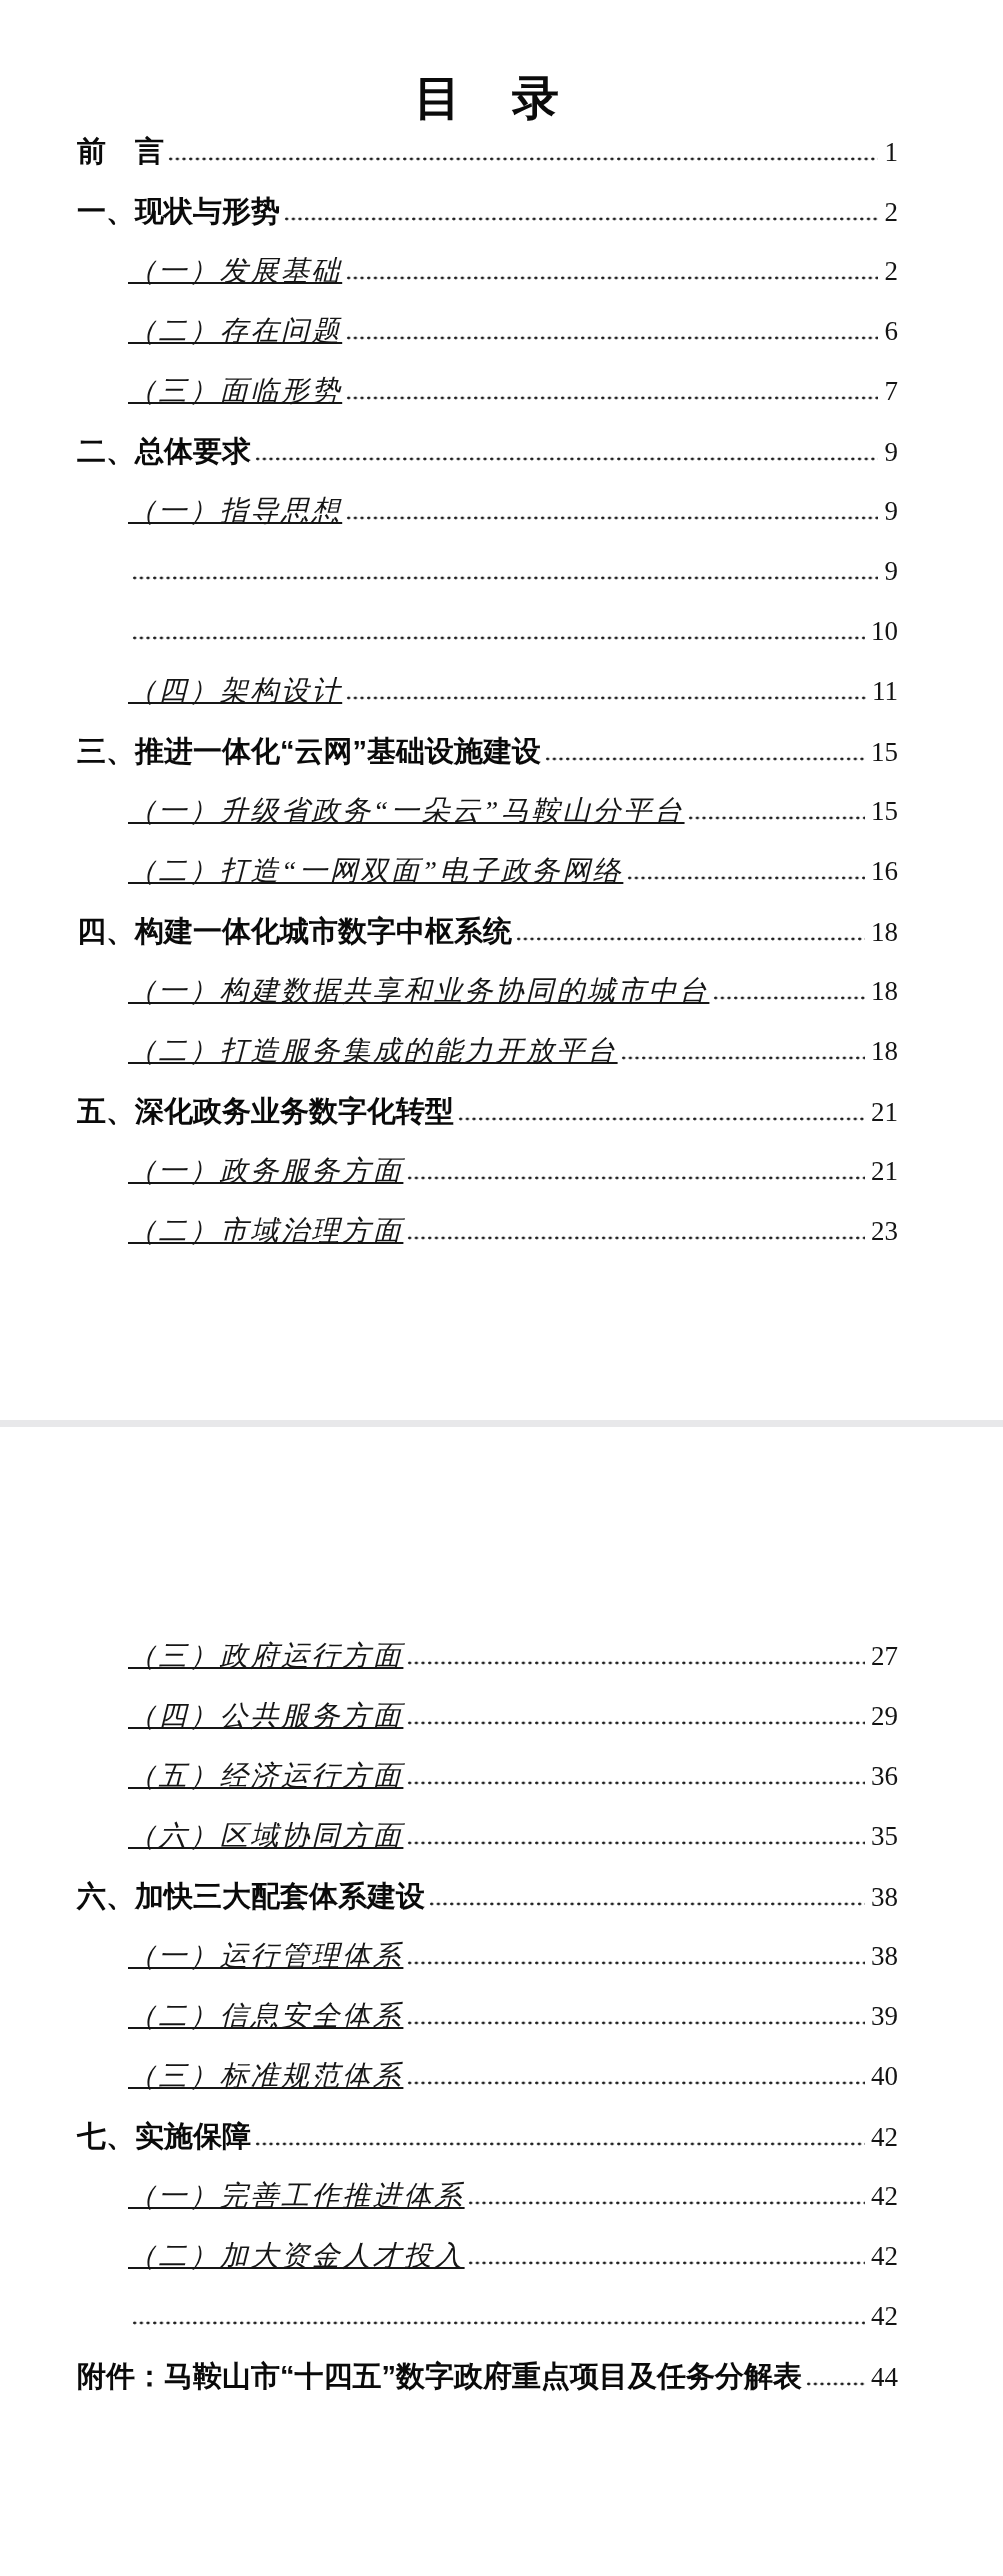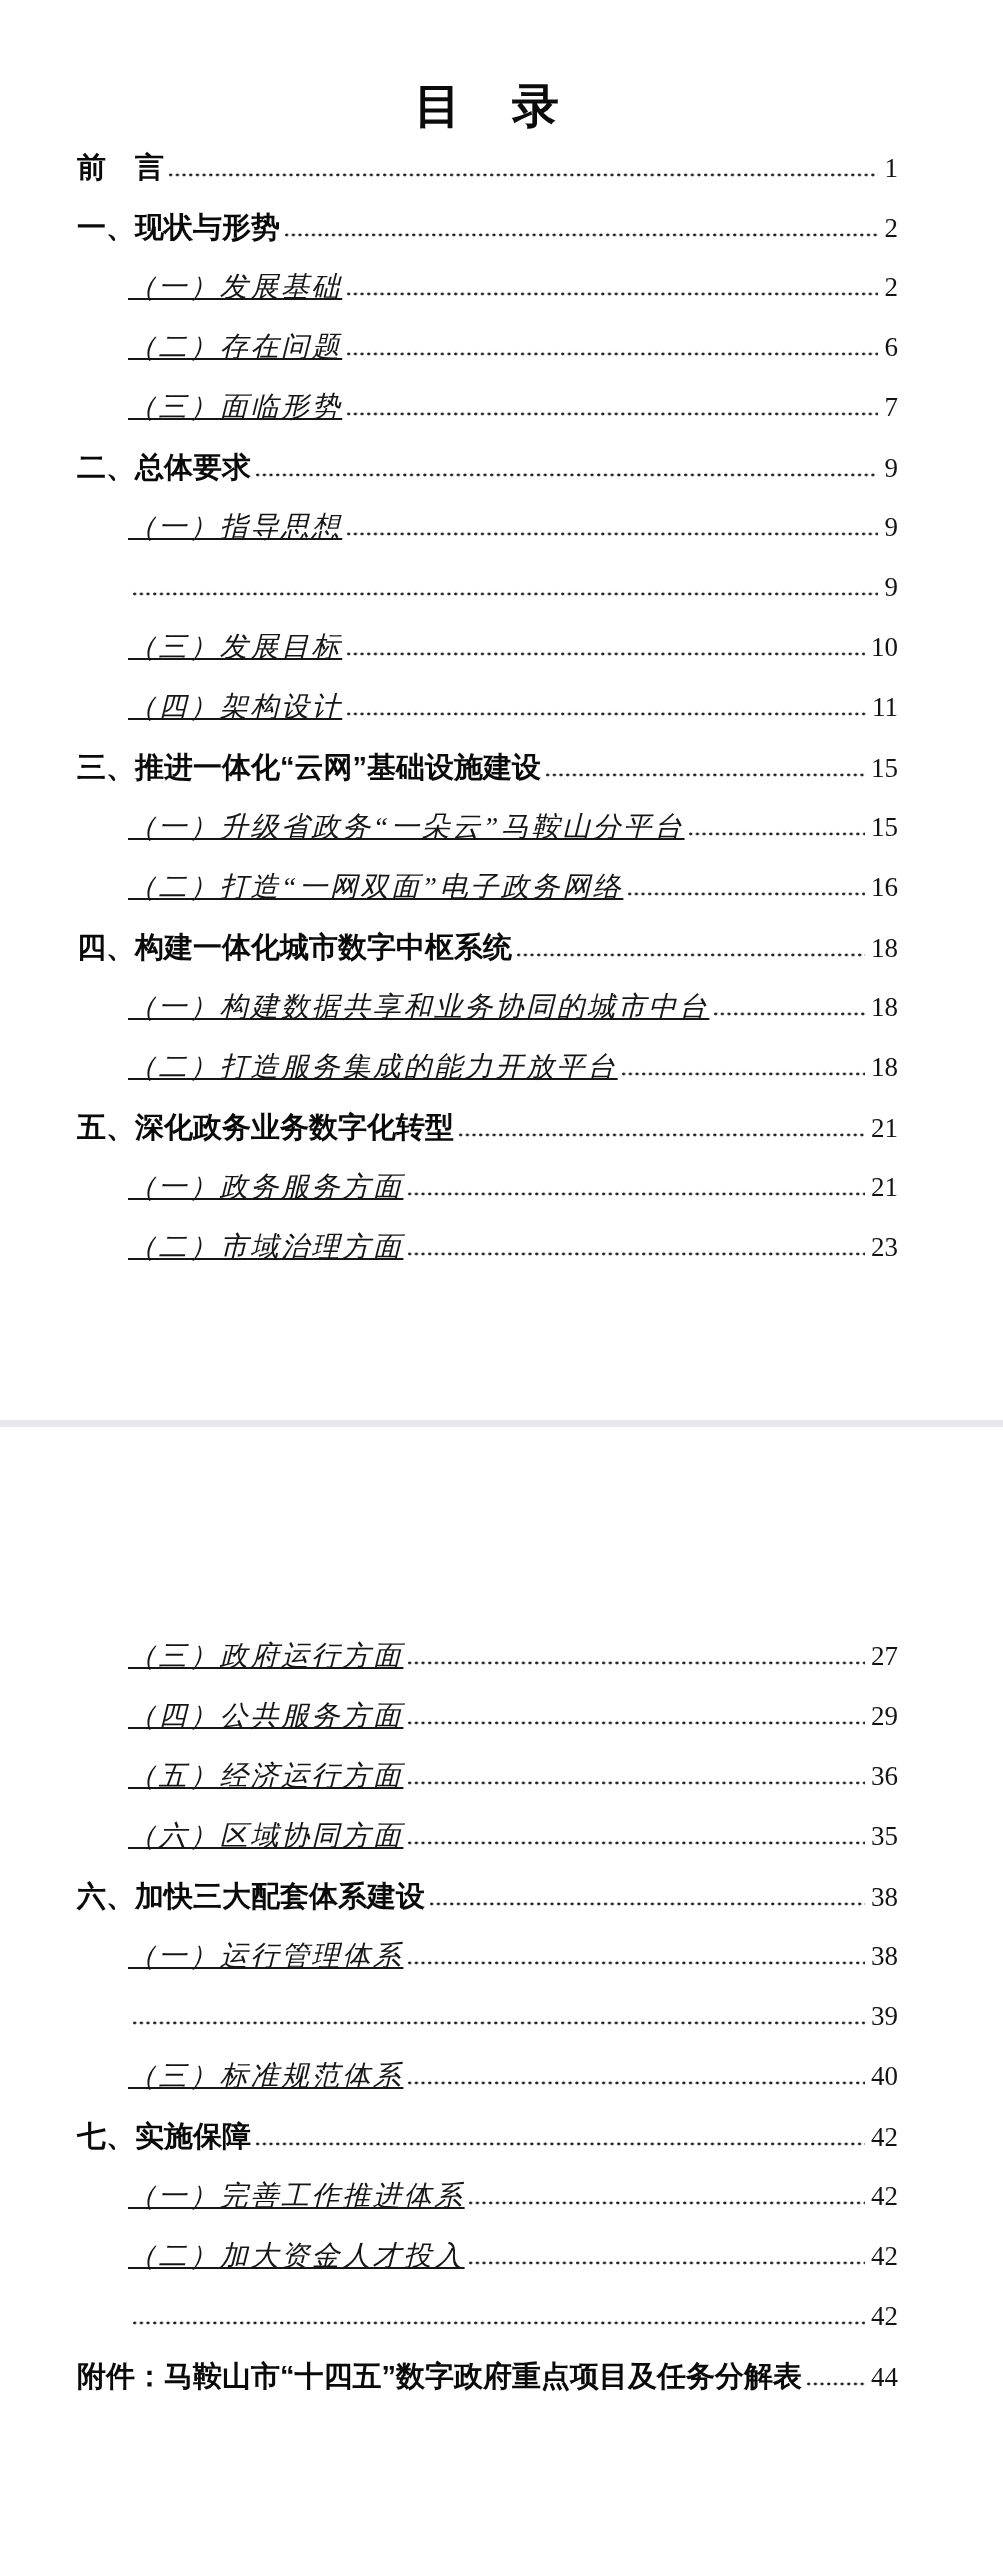--- a/index.html
+++ b/index.html
@@ -30,21 +30,21 @@
     padding-top: 199px;
   }
   .page-separator {
     height: 7px;
     background: #e8e8ea;
     box-shadow: 0 -5.3px 8.8px -3.5px rgba(0,0,0,0.05), 0 7px 12.3px -3.5px rgba(0,0,0,0.10);
     position: relative;
     z-index: 2;
   }
   .toc-title {
-    margin: 8px;
+    margin: 0;
     text-align: center;
     font-size: 47px;
     line-height: 47px;
     font-weight: 700;
     color: #0b0b0b;
     letter-spacing: 1.8px;
     font-family: "Liberation Sans", "DejaVu Sans", sans-serif;
   }
   .toc-list {
     display: block;
@@ -138,21 +138,20 @@
         <div class="toc-row level-2">
           <span class="toc-label">（一）指导思想</span>
           <span class="toc-dots"></span>
           <span class="toc-page-num">9</span>
         </div>
         <div class="toc-row level-2">
           <span class="toc-dots"></span>
           <span class="toc-page-num">9</span>
         </div>
         <div class="toc-row level-2">
-          <span class="toc-label">（三）发展目标</span>
           <span class="toc-dots"></span>
           <span class="toc-page-num">10</span>
         </div>
         <div class="toc-row level-2">
           <span class="toc-label">（四）架构设计</span>
           <span class="toc-dots"></span>
           <span class="toc-page-num">11</span>
         </div>
         <div class="toc-row level-1">
           <span class="toc-label">三、推进一体化“云网”基础设施建设</span>
@@ -230,20 +229,21 @@
           <span class="toc-label">六、加快三大配套体系建设</span>
           <span class="toc-dots"></span>
           <span class="toc-page-num">38</span>
         </div>
         <div class="toc-row level-2">
           <span class="toc-label">（一）运行管理体系</span>
           <span class="toc-dots"></span>
           <span class="toc-page-num">38</span>
         </div>
         <div class="toc-row level-2">
+          <span class="toc-label">（二）信息安全体系</span>
           <span class="toc-dots"></span>
           <span class="toc-page-num">39</span>
         </div>
         <div class="toc-row level-2">
           <span class="toc-label">（三）标准规范体系</span>
           <span class="toc-dots"></span>
           <span class="toc-page-num">40</span>
         </div>
         <div class="toc-row level-1">
           <span class="toc-label">七、实施保障</span>

